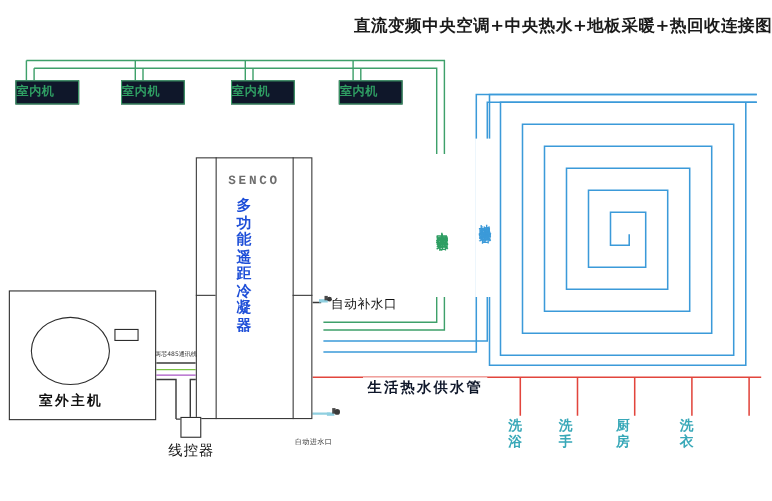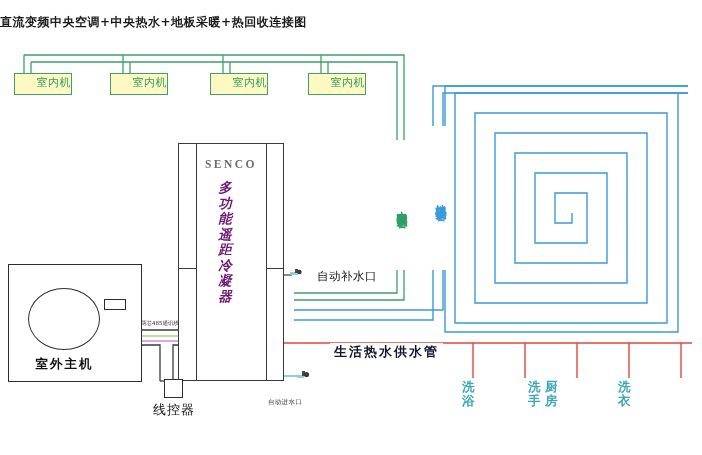--- a/index.html
+++ b/index.html
@@ -1,51 +1,52 @@
 <!DOCTYPE html>
 <html><head>
 <meta charset="utf-8">
 <style>
   html,body{margin:0;padding:0;background:#ffffff;}
   body{width:702px;height:455px;overflow:hidden;
        font-family:"DejaVu Sans","Liberation Sans",sans-serif;}
   #stage{position:relative;width:702px;height:455px;background:#fff;}
 
   .title{
-    position:absolute;left:0;top:14px;width:702px;text-align:left;
-    font-size:12px;font-weight:bold;color:#1a1a1a;letter-spacing:.5px;
+    position:absolute;left:0;top:14px;width:702px;text-align:right;
+    font-size:15px;font-weight:bold;color:#1a1a1a;letter-spacing:.5px;
     font-family:"DejaVu Sans","Liberation Sans",sans-serif;
   }
 
   
   #wires{position:absolute;left:0;top:0;width:702px;height:455px;}
 
   
   .indoor{
     position:absolute;width:56px;height:20px;
-    border:1.3px solid #3ea06a;background:#fef9c3;
-    color:#2f9e63;font-size:11px;line-height:18px;text-align:right;
+    border:1.3px solid #3ea06a;background:#0f172a;
+    color:#2f9e63;font-size:11px;line-height:18px;text-align:left;
     letter-spacing:.5px;
+    font-weight:bold;
   }
 
   
   .central-body{
     position:absolute;left:178px;top:143px;width:106px;height:238px;
     border:1.6px solid #3a3a3a;background:#fff;box-sizing:border-box;
   }
   .c-divider{position:absolute;background:#3a3a3a;}
   .senco{
     position:absolute;left:178px;top:158px;width:106px;text-align:center;
     font-size:11.5px;letter-spacing:2.5px;color:#6d6d6d;font-weight:bold;
-    font-family:Liberation Serif, serif;
+    font-family:Liberation Mono, monospace;
   }
   .central-label{
     position:absolute;left:215px;top:180px;width:20px;
-    font-size:13.5px;line-height:15.5px;color:#701a75;font-weight:bold;
-    text-align:center;letter-spacing:0;font-style:italic;
+    font-size:13.5px;line-height:15.5px;color:#1d4ed8;font-weight:bold;
+    text-align:left;letter-spacing:0;
   }
 
   
   .outdoor-body{
     position:absolute;left:8px;top:264px;width:134px;height:118px;
     border:1.4px solid #2e2e2e;background:#fff;box-sizing:border-box;
   }
   .fan{
     position:absolute;left:28px;top:288px;width:70px;height:60px;
     border:1.4px solid #2e2e2e;border-radius:50%;
@@ -73,21 +74,21 @@
   .vlabel{
     position:absolute;writing-mode:vertical-rl;text-orientation:upright;
     font-size:11px;font-weight:bold;letter-spacing:1px;
     background:#fff;padding:2px 0;text-align:center;
   }
   .vlabel.green{color:#2f9e63;}
   .vlabel.blue{color:#3b9ad9;}
 
   
   .lab-refill{
-    position:absolute;left:316px;top:269px;font-size:11.5px;color:#111;
+    position:absolute;left:300px;top:269px;font-size:11.5px;color:#111;
     letter-spacing:.5px;background:#fff;padding:0 1px;
   }
   .lab-hotwater{
     position:absolute;left:330px;top:343px;font-size:13px;font-weight:bold;
     color:#0f172a;letter-spacing:2px;background:#fff;padding:0 4px;
   }
   .lab-drain{
     position:absolute;left:268px;top:386px;font-size:6.5px;color:#333;
     letter-spacing:.3px;white-space:nowrap;margin-top:12px;
   }
@@ -216,18 +217,18 @@
     <circle cx="9.5" cy="4" r="2.2" fill="#3a3a3a"></circle>
   </svg>
 
   <svg class="faucet" style="left:297px;top:370px;width:14px;height:12px" viewBox="0 0 14 12" xmlns="http://www.w3.org/2000/svg">
     <rect x="0" y="5" width="7" height="3" fill="#8fcfe0"></rect>
     <rect x="5" y="1" width="3" height="5" fill="#4a4a4a"></rect>
     <circle cx="9.5" cy="4.5" r="2.6" fill="#3a3a3a"></circle>
   </svg>
 
   <div class="outlet" style="left:462px;top:380px">洗浴</div>
-  <div class="outlet" style="left:528px;top:380px">洗手</div>
-  <div class="outlet" style="left:545px;top:380px">厨房</div>
+  <div class="outlet" style="left:508px;top:380px">洗手</div>
+  <div class="outlet" style="left:560px;top:380px">厨房</div>
   <div class="outlet" style="left:618px;top:380px">洗衣</div>
   <div class="outlet" style="left:708px;top:380px">洗菜</div>
 
 </div>
 
 </body></html>

